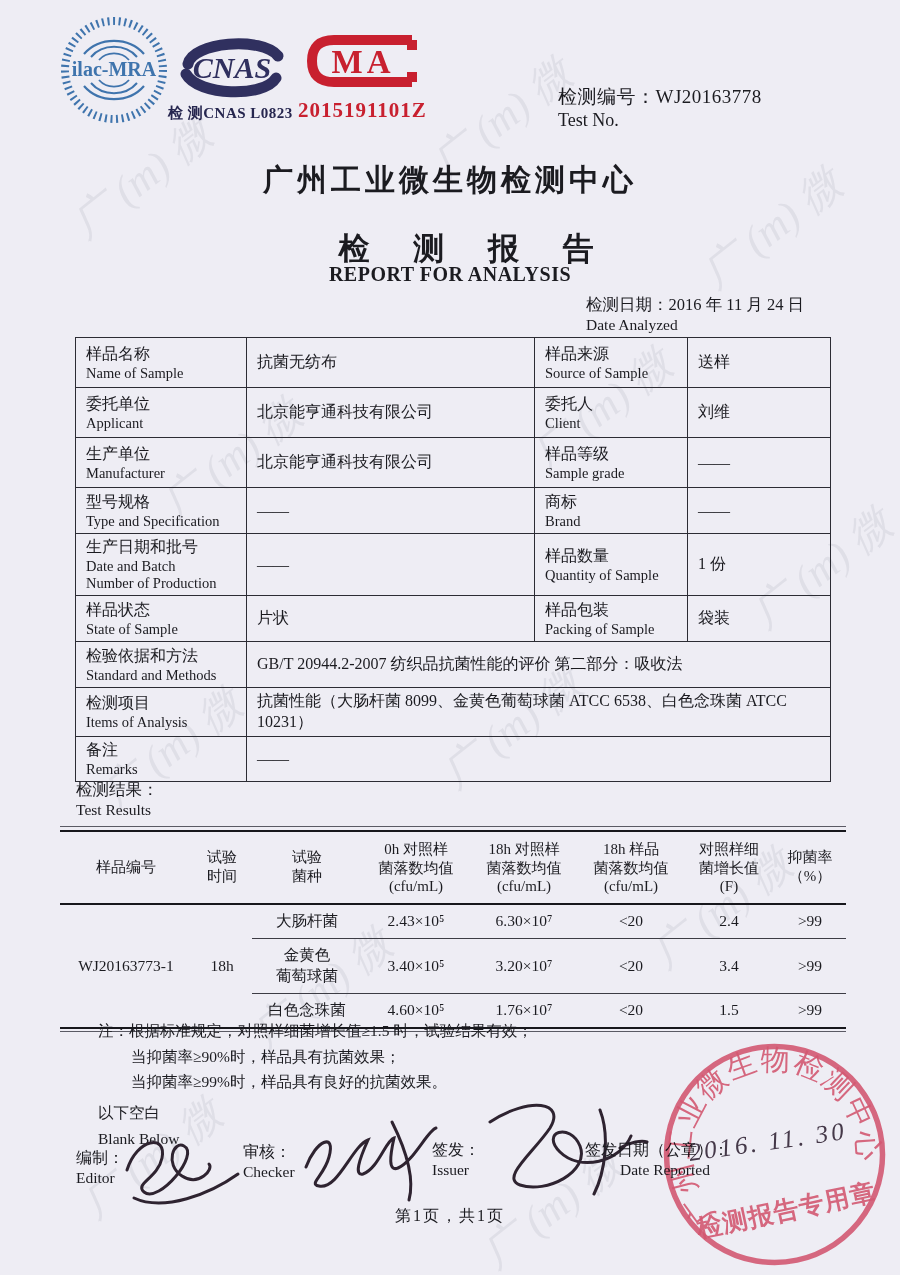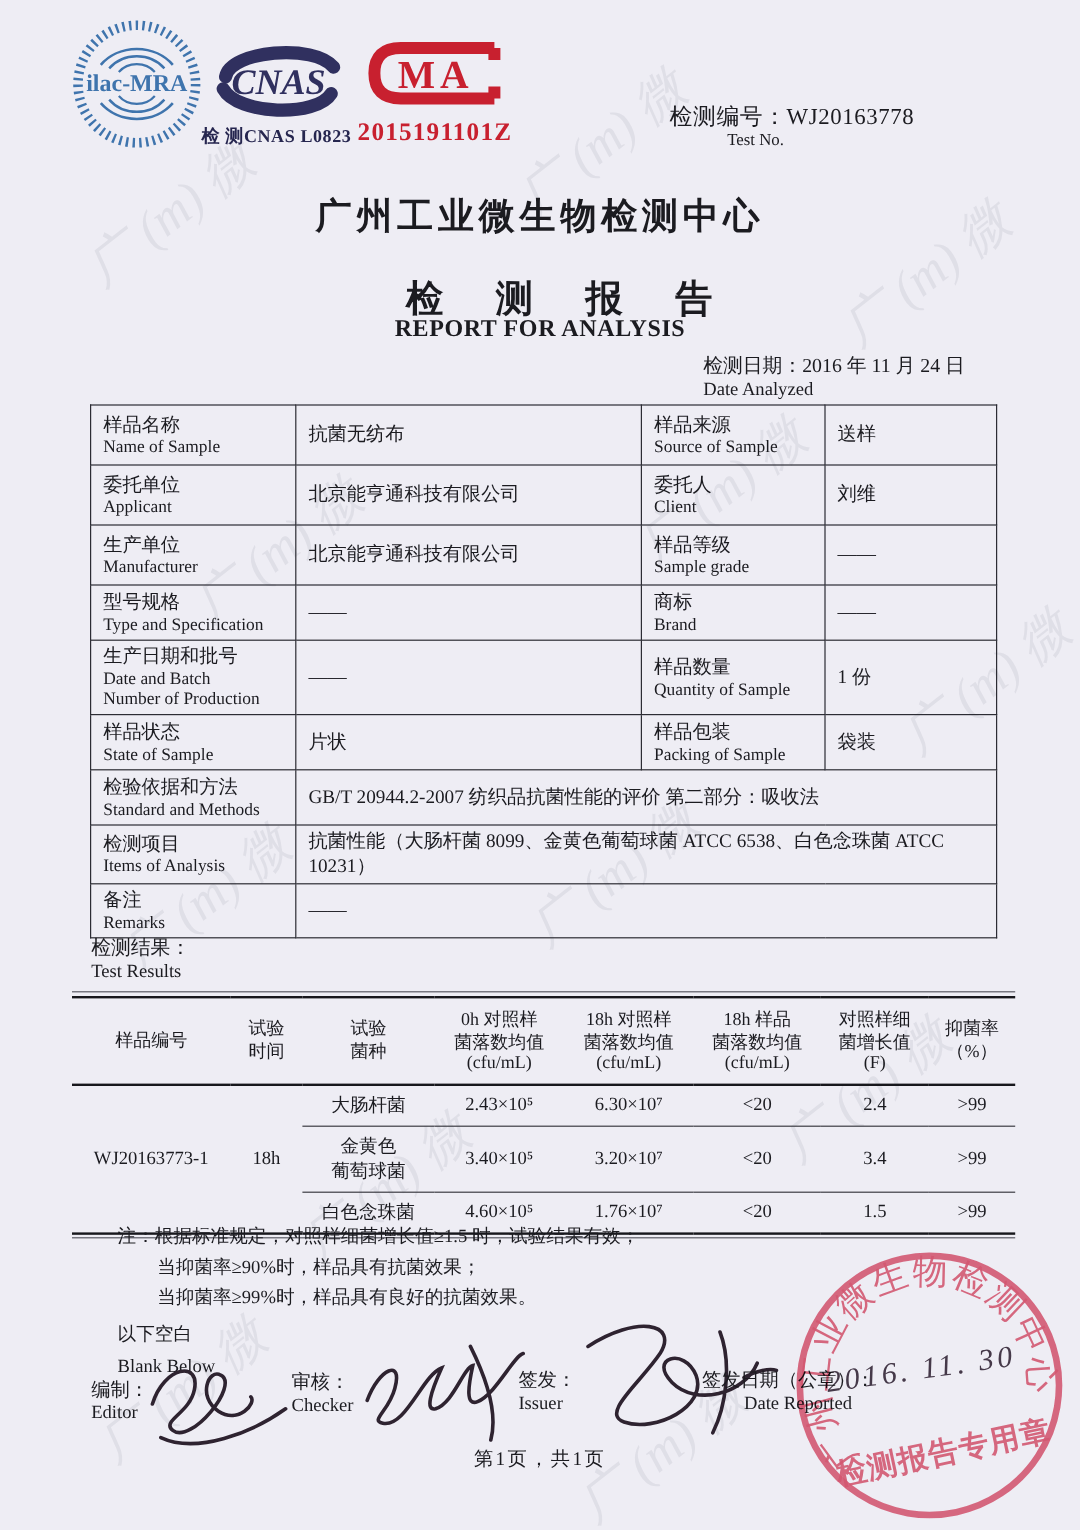--- a/index.html
+++ b/index.html
@@ -5,21 +5,21 @@
   html,body{margin:0;padding:0;background:#cfcfd6;}
   .page{position:relative;width:900px;height:1275px;margin:0 auto;background:#eeedf4;
         overflow:hidden;font-family:"Liberation Serif","DejaVu Serif",serif;color:#1b1b20;}
   .abs{position:absolute;}
   .wm{position:absolute;font-style:italic;color:rgba(105,105,130,.11);font-size:42px;
       transform:rotate(-38deg);white-space:nowrap;pointer-events:none;}
   
   .cnas-caption{font-family:"Liberation Serif",serif;font-weight:bold;font-size:15px;color:#26264f;letter-spacing:.5px;}
   .cma-number{font-weight:bold;font-size:21px;color:#c8202f;letter-spacing:1px;}
   .testno-line1{font-size:19px;letter-spacing:.5px;}
-  .testno-line2{font-size:14px;margin-left:48px;}
+  .testno-line2{font-size:18px;}
   
   .title-zh{font-size:30px;font-weight:bold;letter-spacing:4px;text-align:center;}
   .title-en{font-size:20.5px;font-weight:bold;text-align:center;letter-spacing:.2px;}
   .report-zh{font-size:31px;font-weight:bold;letter-spacing:18px;text-align:center;text-indent:18px;}
   .report-en{font-size:20px;font-weight:bold;text-align:center;letter-spacing:.5px;}
   .date-zh{font-size:16.5px;}
   .date-en{font-size:15.5px;}
   
   table.info{border-collapse:collapse;table-layout:fixed;width:755px;padding-left:21px;}
   table.info td{border:1.6px solid #2c2c34;padding:3px 10px;vertical-align:middle;}

